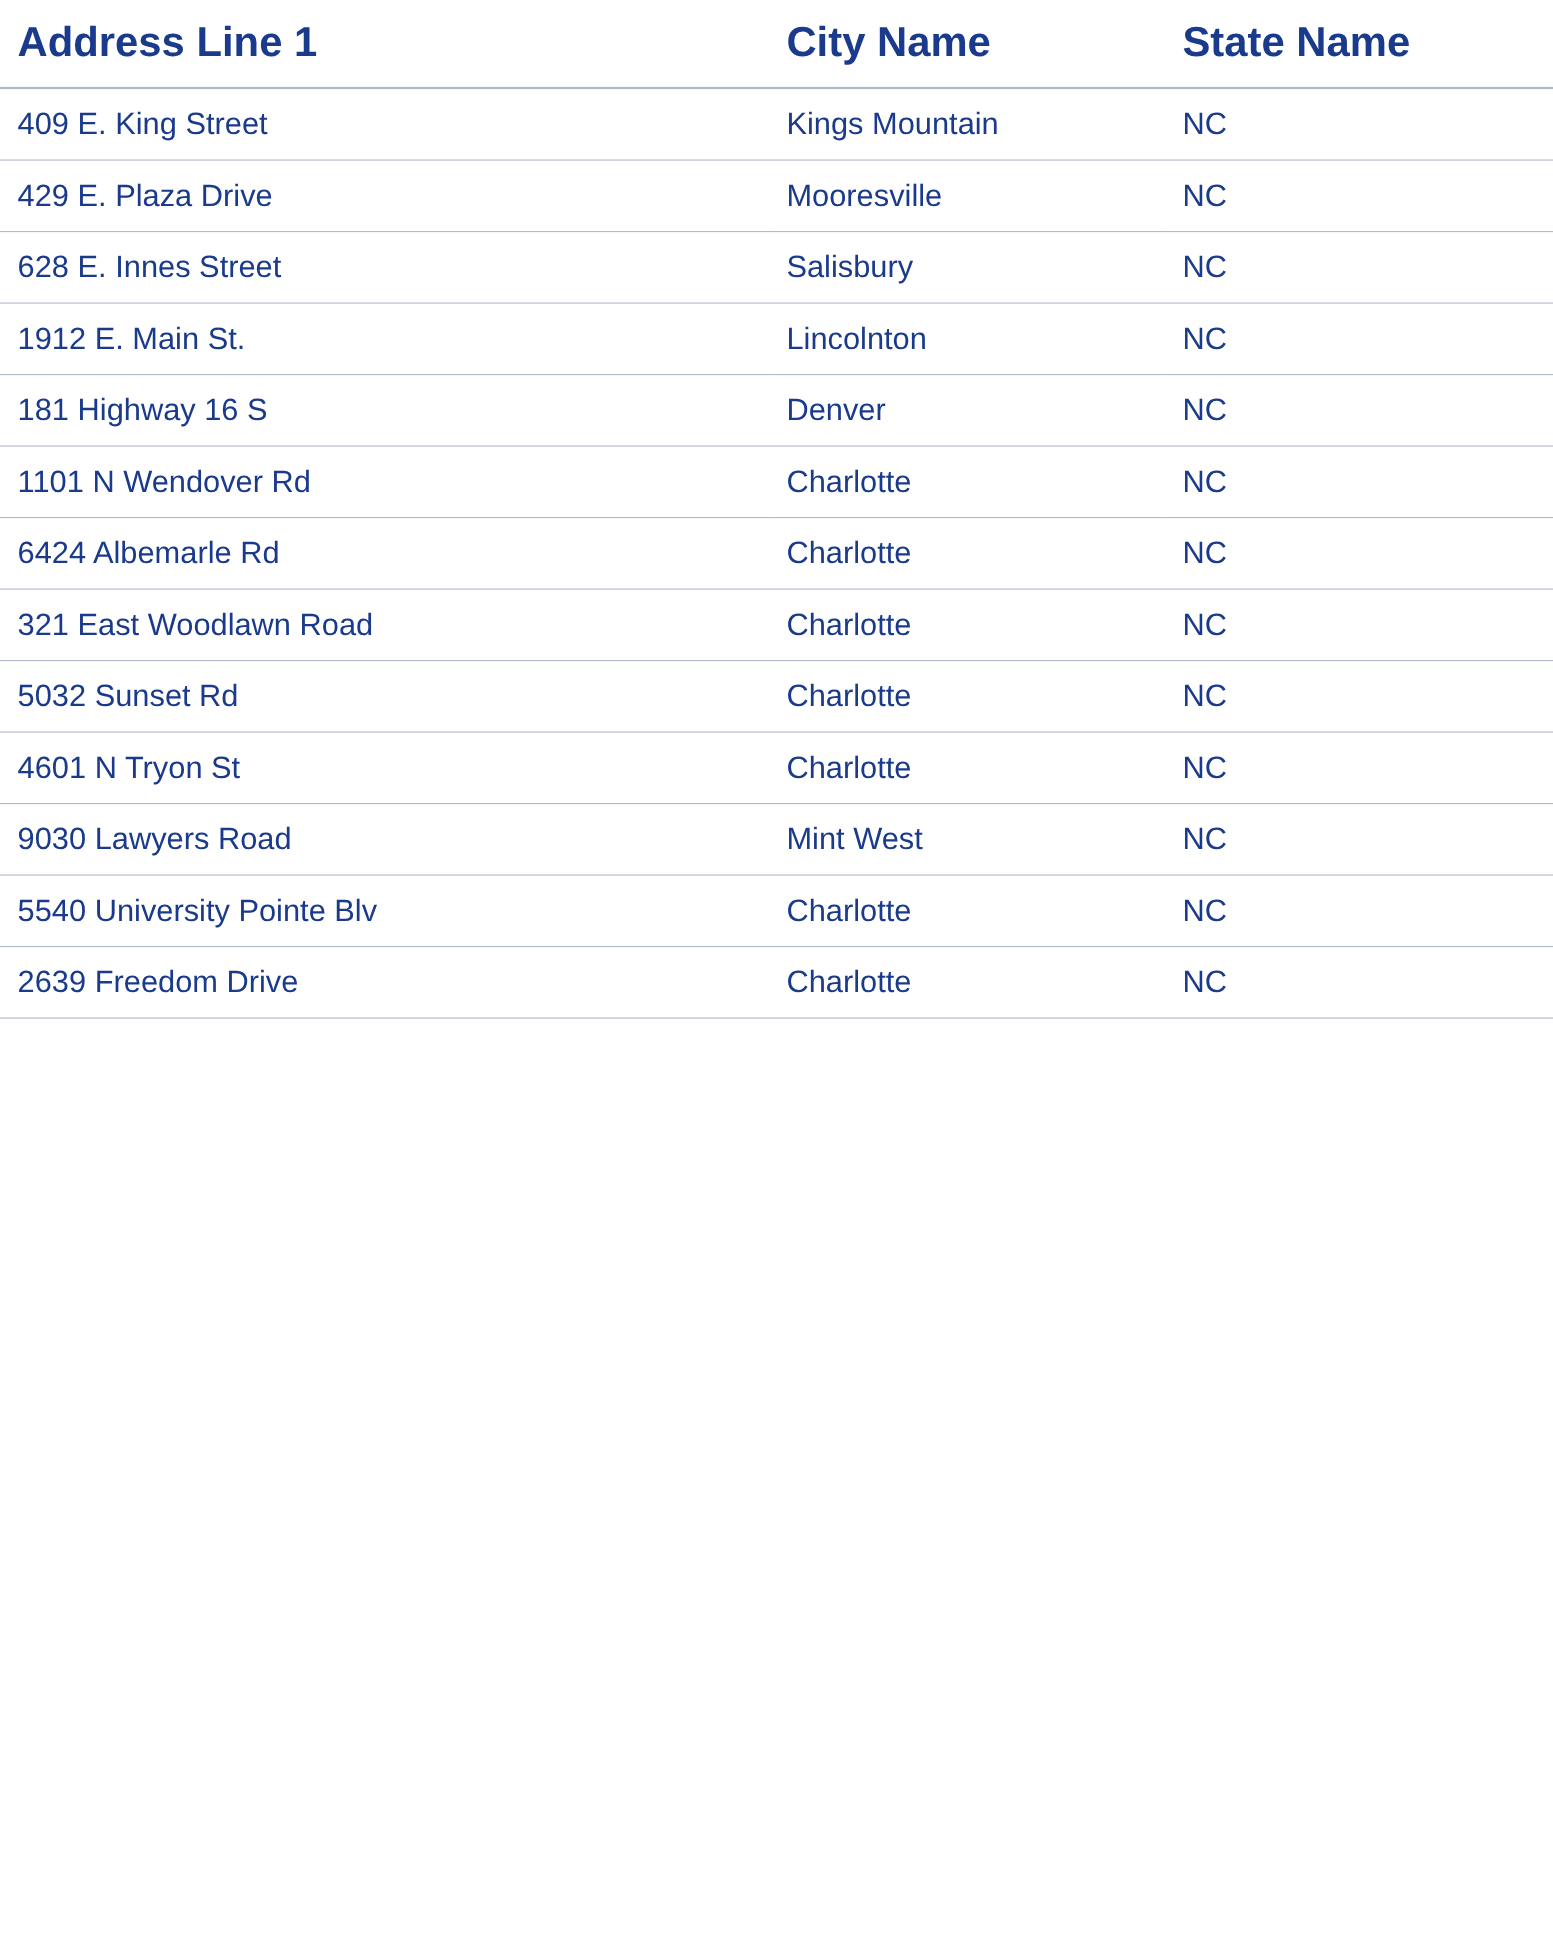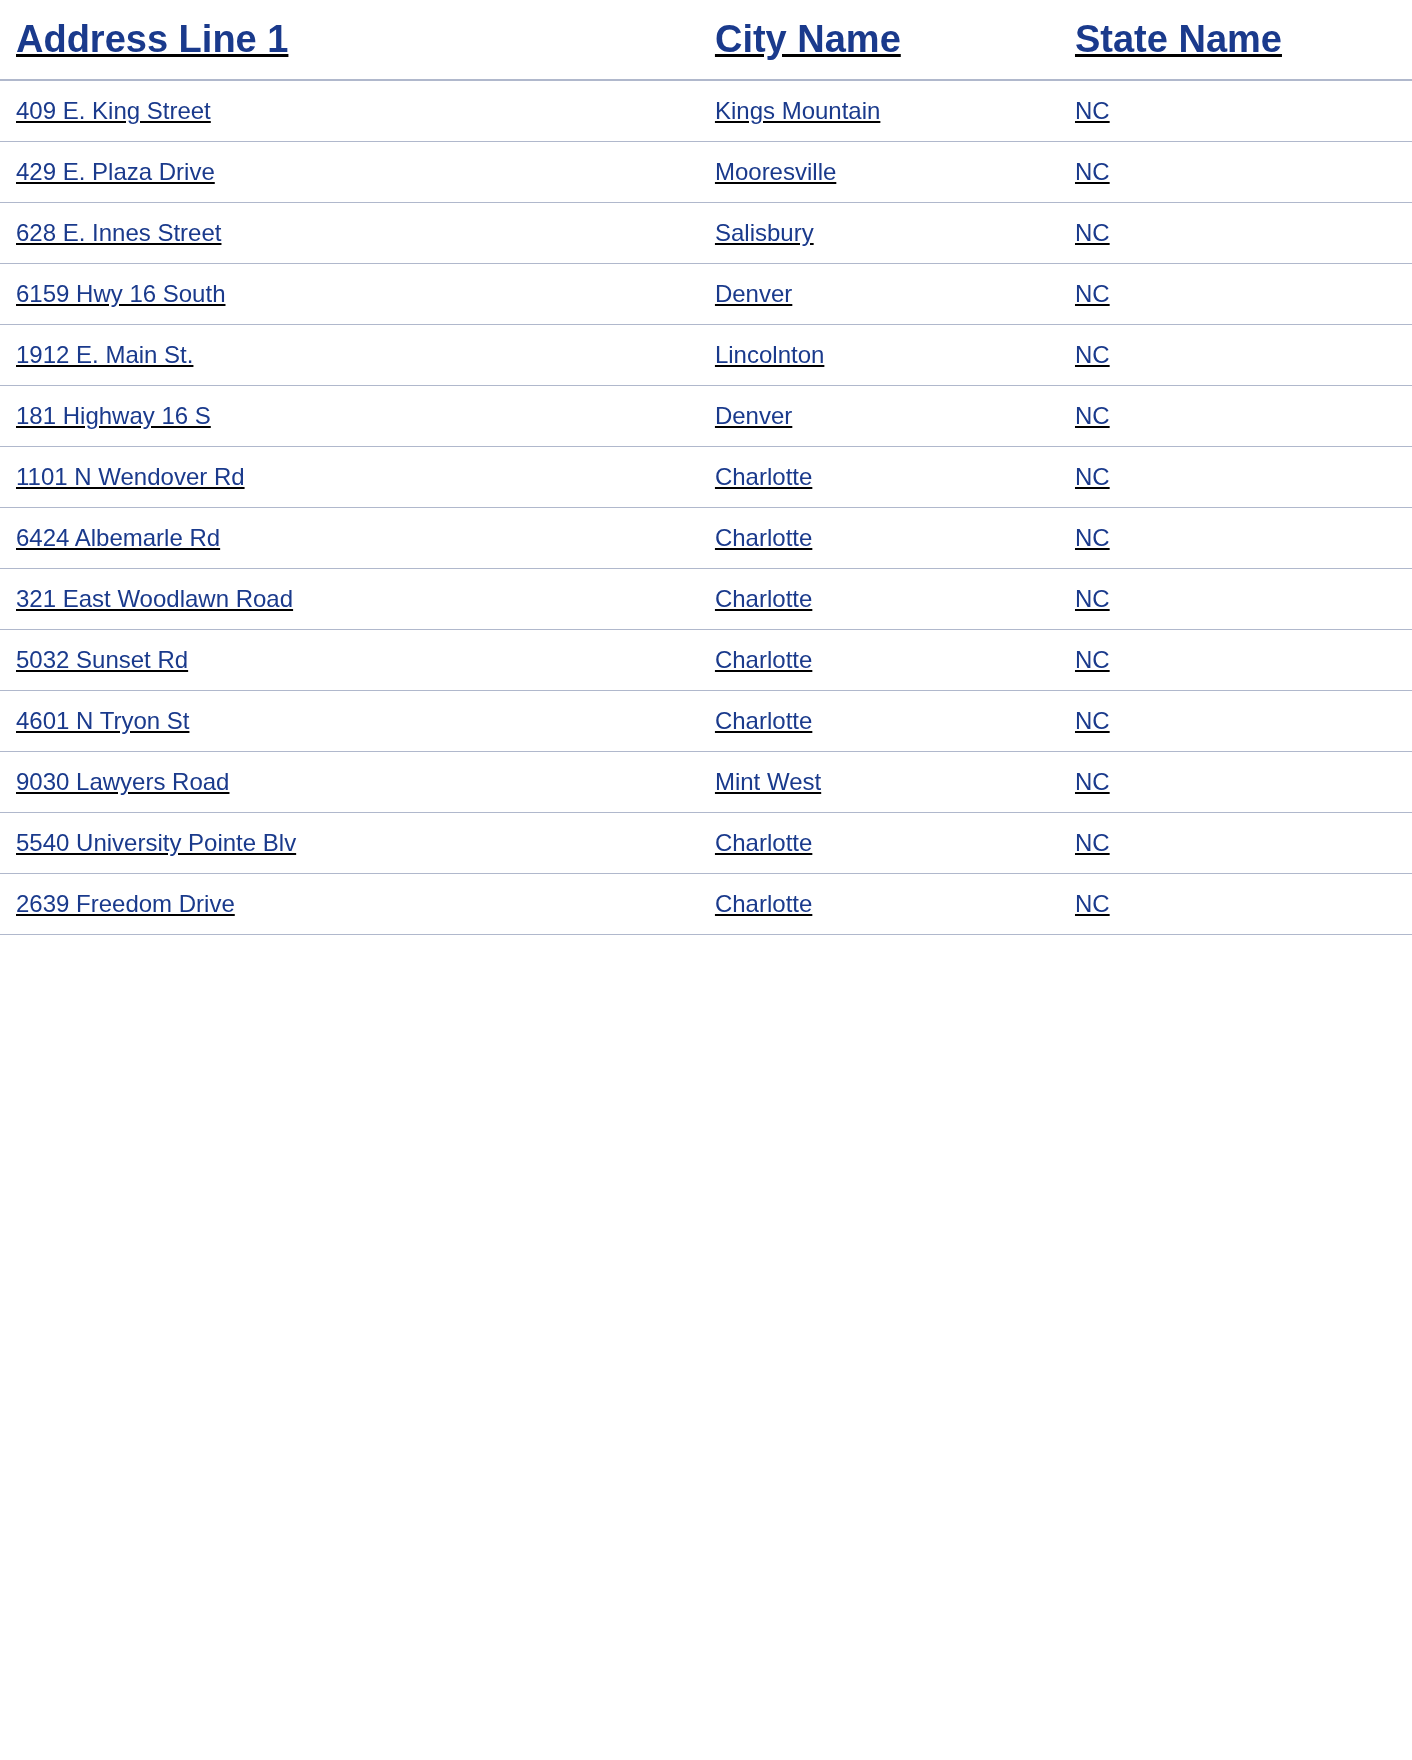--- a/index.html
+++ b/index.html
@@ -11,21 +11,20 @@
     body {
       background: #ffffff;
       font-family: Arial, Helvetica, sans-serif;
       width: 1412px;
       min-height: 1760px;
     }
 
     .table-container {
       width: 100%;
       padding: 0;
-      text-decoration: underline;
     }
 
     table {
       width: 100%;
       border-collapse: collapse;
       table-layout: fixed;
     }
 
     col.col-address {
       width: 49.5%;
@@ -42,21 +41,21 @@
       color: #1a3a8c;
       font-size: 38px;
       font-weight: 900;
       padding: 18px 16px;
       text-align: left;
       border-bottom: 2px solid #b0b8cc;
     }
 
     tbody tr td {
       color: #1a3a8c;
-      font-size: 24px;
+      font-size: 28px;
       font-weight: 400;
       padding: 16px 16px;
       text-align: left;
       border-bottom: 1px solid #b0b8cc;
       overflow: hidden;
       white-space: nowrap;
       text-overflow: ellipsis;
     }
 
     tbody tr:nth-child(odd) {
@@ -91,25 +90,20 @@
           <td>NC</td>
         </tr>
         <tr>
           <td>429 E. Plaza Drive</td>
           <td>Mooresville</td>
           <td>NC</td>
         </tr>
         <tr>
           <td>628 E. Innes Street</td>
           <td>Salisbury</td>
-          <td>NC</td>
-        </tr>
-        <tr>
-          <td>6159 Hwy 16 South</td>
-          <td>Denver</td>
           <td>NC</td>
         </tr>
         <tr>
           <td>1912 E. Main St.</td>
           <td>Lincolnton</td>
           <td>NC</td>
         </tr>
         <tr>
           <td>181 Highway 16 S</td>
           <td>Denver</td>

